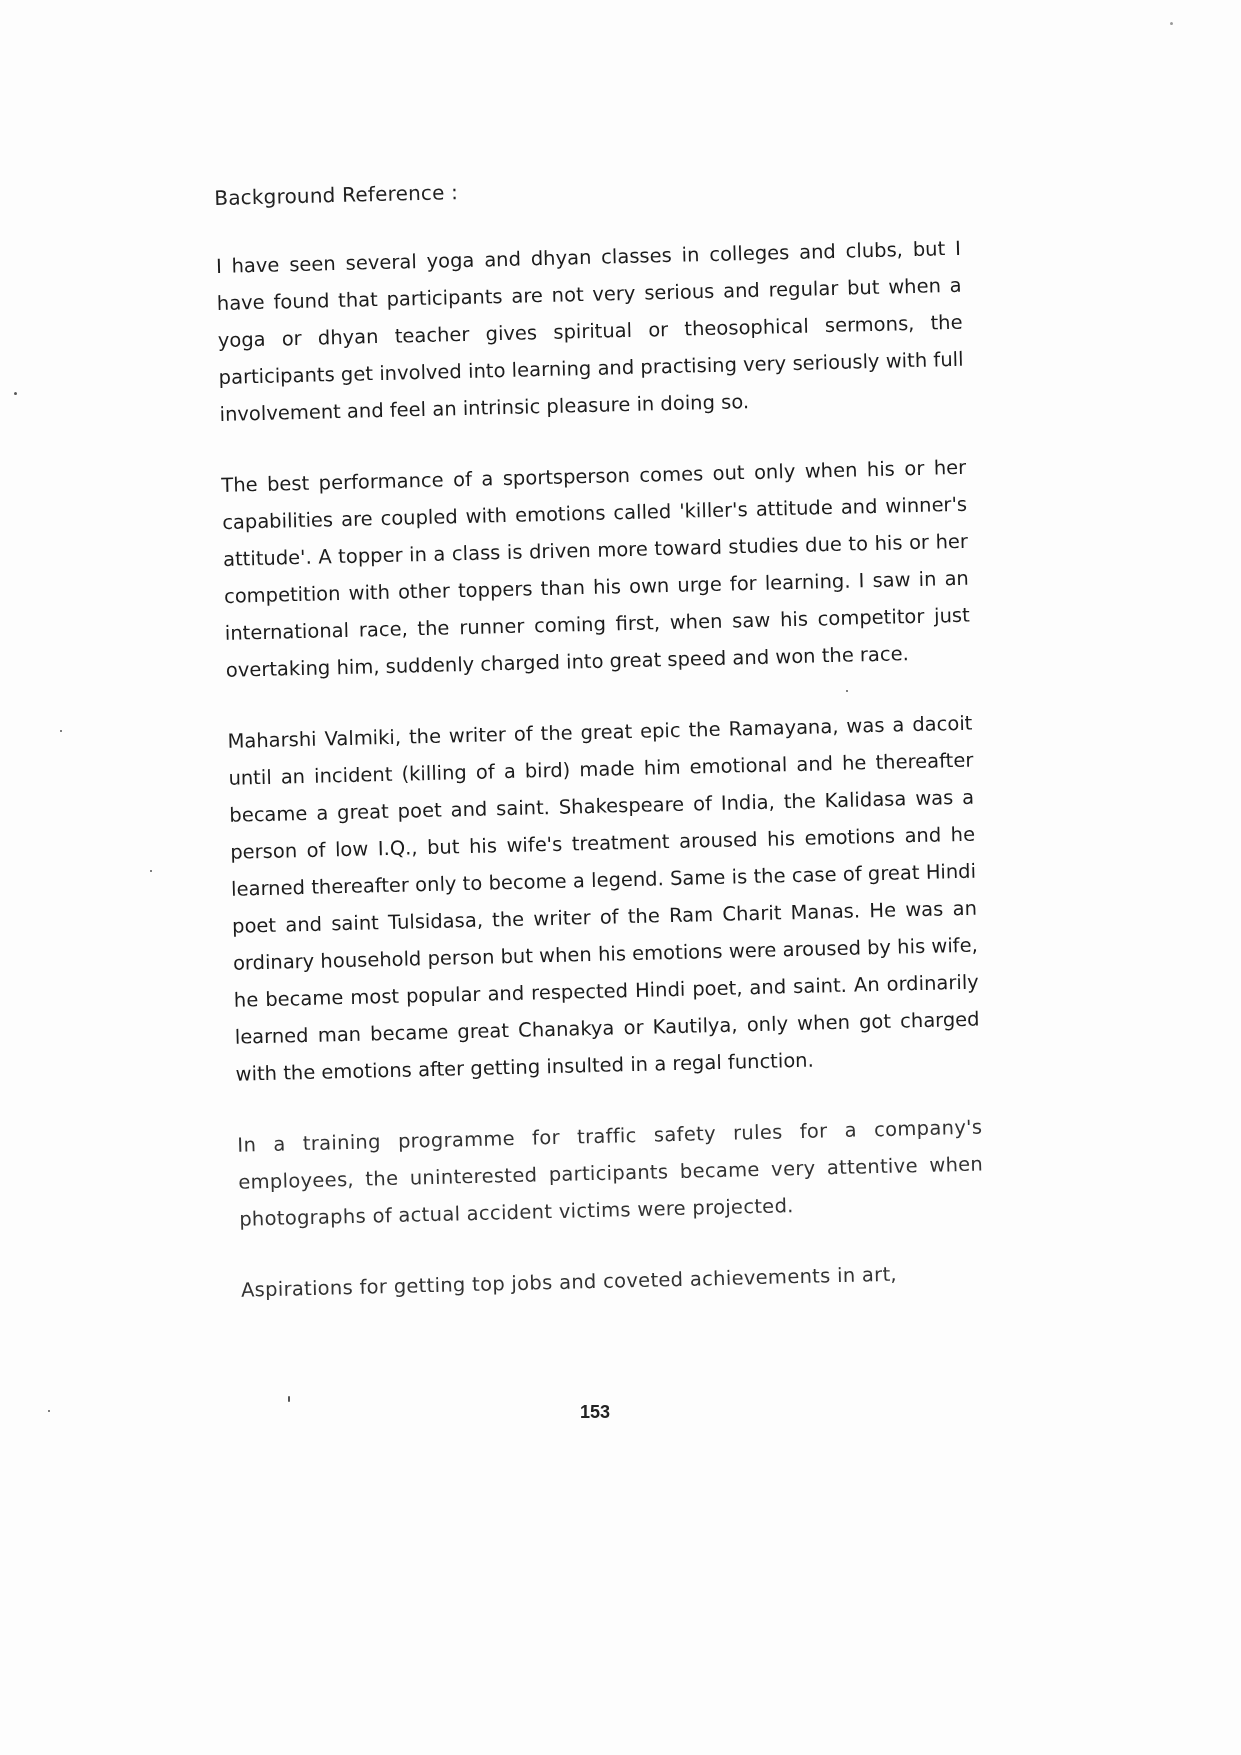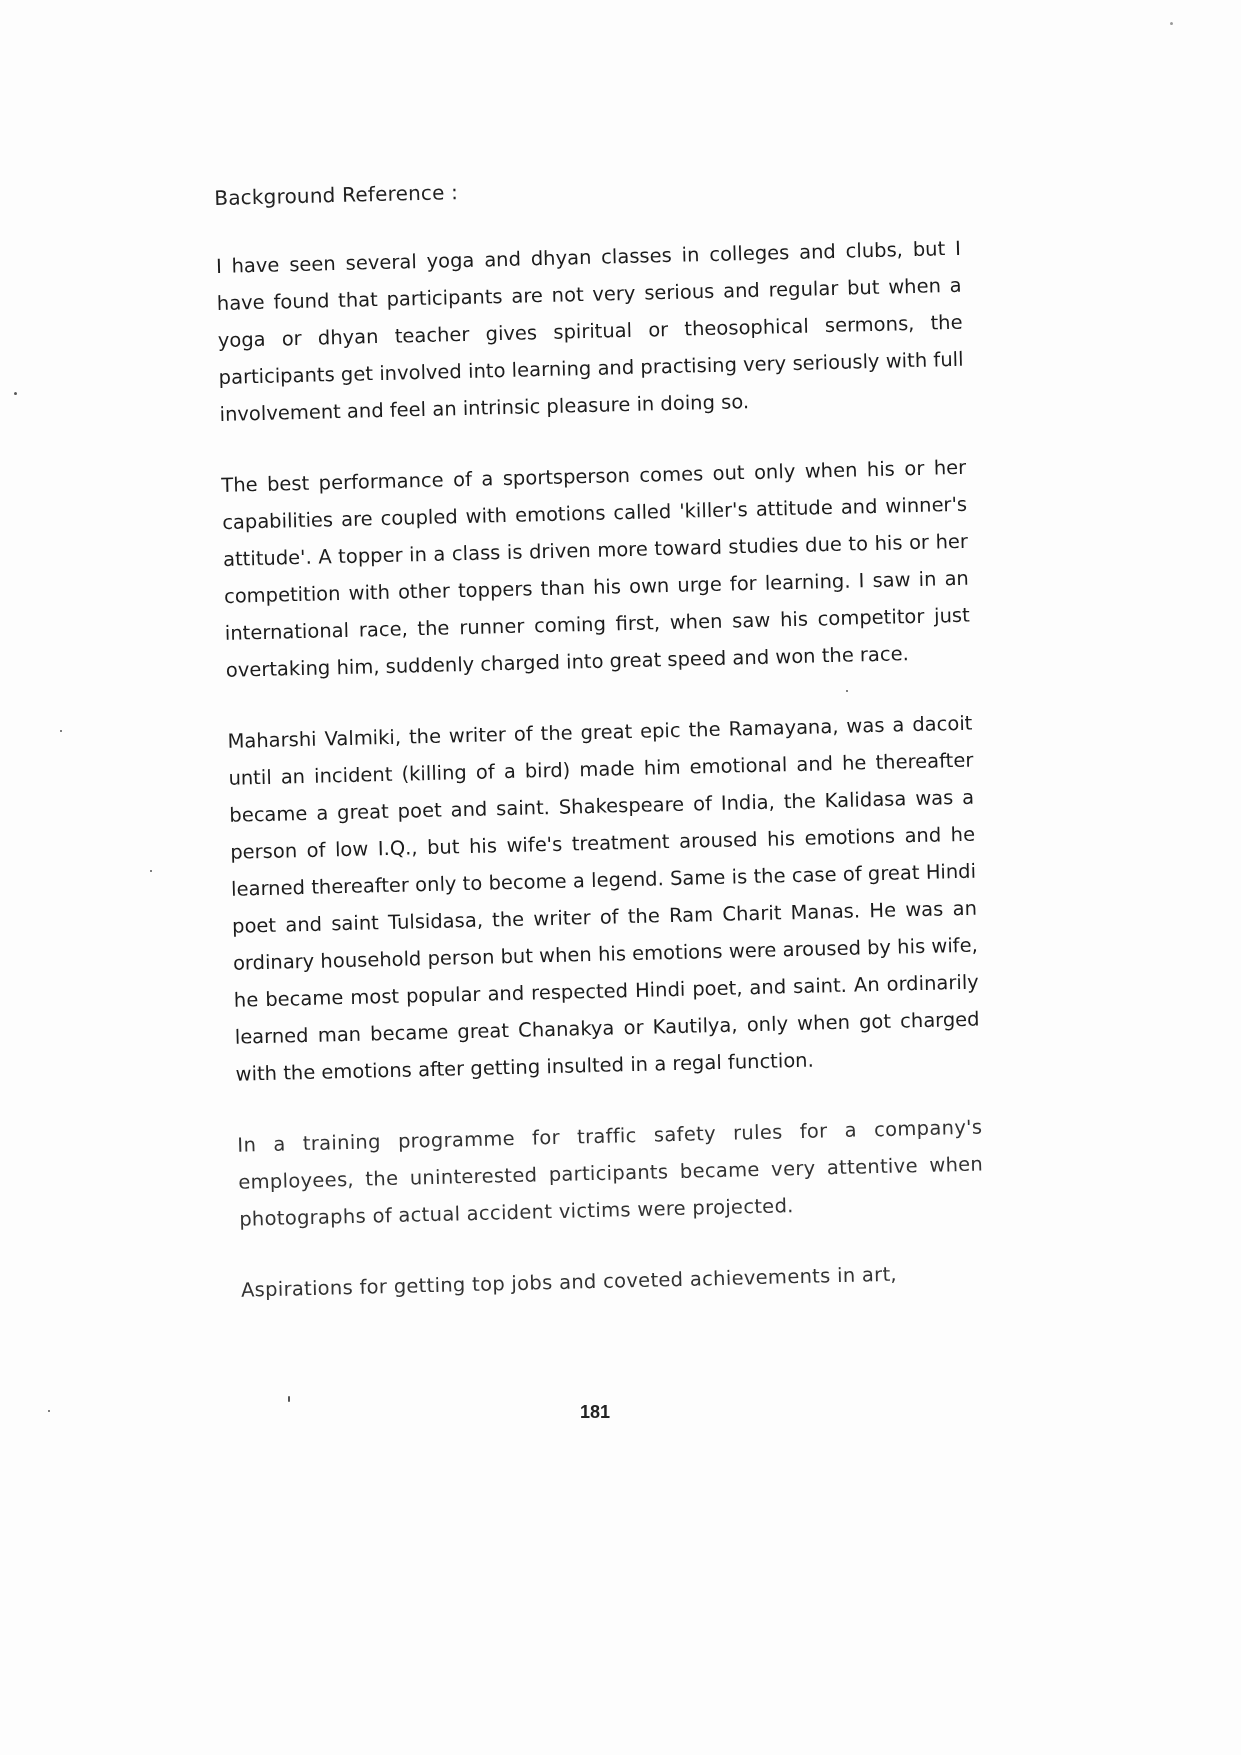--- a/index.html
+++ b/index.html
@@ -73,21 +73,21 @@
   <div class="content">
     <h2 class="heading">Background Reference :</h2>
 
     <p class="para">I have seen several yoga and dhyan classes in colleges and clubs, but I have found that participants are not very serious and regular but when a yoga or dhyan teacher gives spiritual or theosophical sermons, the participants get involved into learning and practising very seriously with full involvement and feel an intrinsic pleasure in doing so.</p>
     <p class="para">The best performance of a sportsperson comes out only when his or her capabilities are coupled with emotions called 'killer's attitude and winner's attitude'. A topper in a class is driven more toward studies due to his or her competition with other toppers than his own urge for learning. I saw in an international race, the runner coming first, when saw his competitor just overtaking him, suddenly charged into great speed and won the race.</p>
     <p class="para">Maharshi Valmiki, the writer of the great epic the Ramayana, was a dacoit until an incident (killing of a bird) made him emotional and he thereafter became a great poet and saint. Shakespeare of India, the Kalidasa was a person of low I.Q., but his wife's treatment aroused his emotions and he learned thereafter only to become a legend. Same is the case of great Hindi poet and saint Tulsidasa, the writer of the Ram Charit Manas. He was an ordinary household person but when his emotions were aroused by his wife, he became most popular and respected Hindi poet, and saint. An ordinarily learned man became great Chanakya or Kautilya, only when got charged with the emotions after getting insulted in a regal function.</p>
     <p class="para light">In a training programme for traffic safety rules for a company's employees, the uninterested participants became very attentive when photographs of actual accident victims were projected.</p>
     <p class="para light">Aspirations for getting top jobs and coveted achievements in art,</p>
   </div>
 
-  <div class="page-number">181</div>
+  <div class="page-number">153</div>
 
   <span class="speck" style="left:14px;top:392px;width:3px;height:3px;"></span>
   <span class="speck" style="left:60px;top:730px;width:2px;height:2px;"></span>
   <span class="speck" style="left:150px;top:870px;width:2px;height:2px;"></span>
   <span class="speck" style="left:48px;top:1410px;width:2px;height:2px;"></span>
   <span class="speck" style="left:288px;top:1396px;width:2px;height:6px;border-radius:1px;"></span>
   <span class="speck" style="left:846px;top:690px;width:2px;height:2px;"></span>
   <span class="speck" style="left:1170px;top:22px;width:3px;height:3px;background:#999;"></span>
 </div>
 

